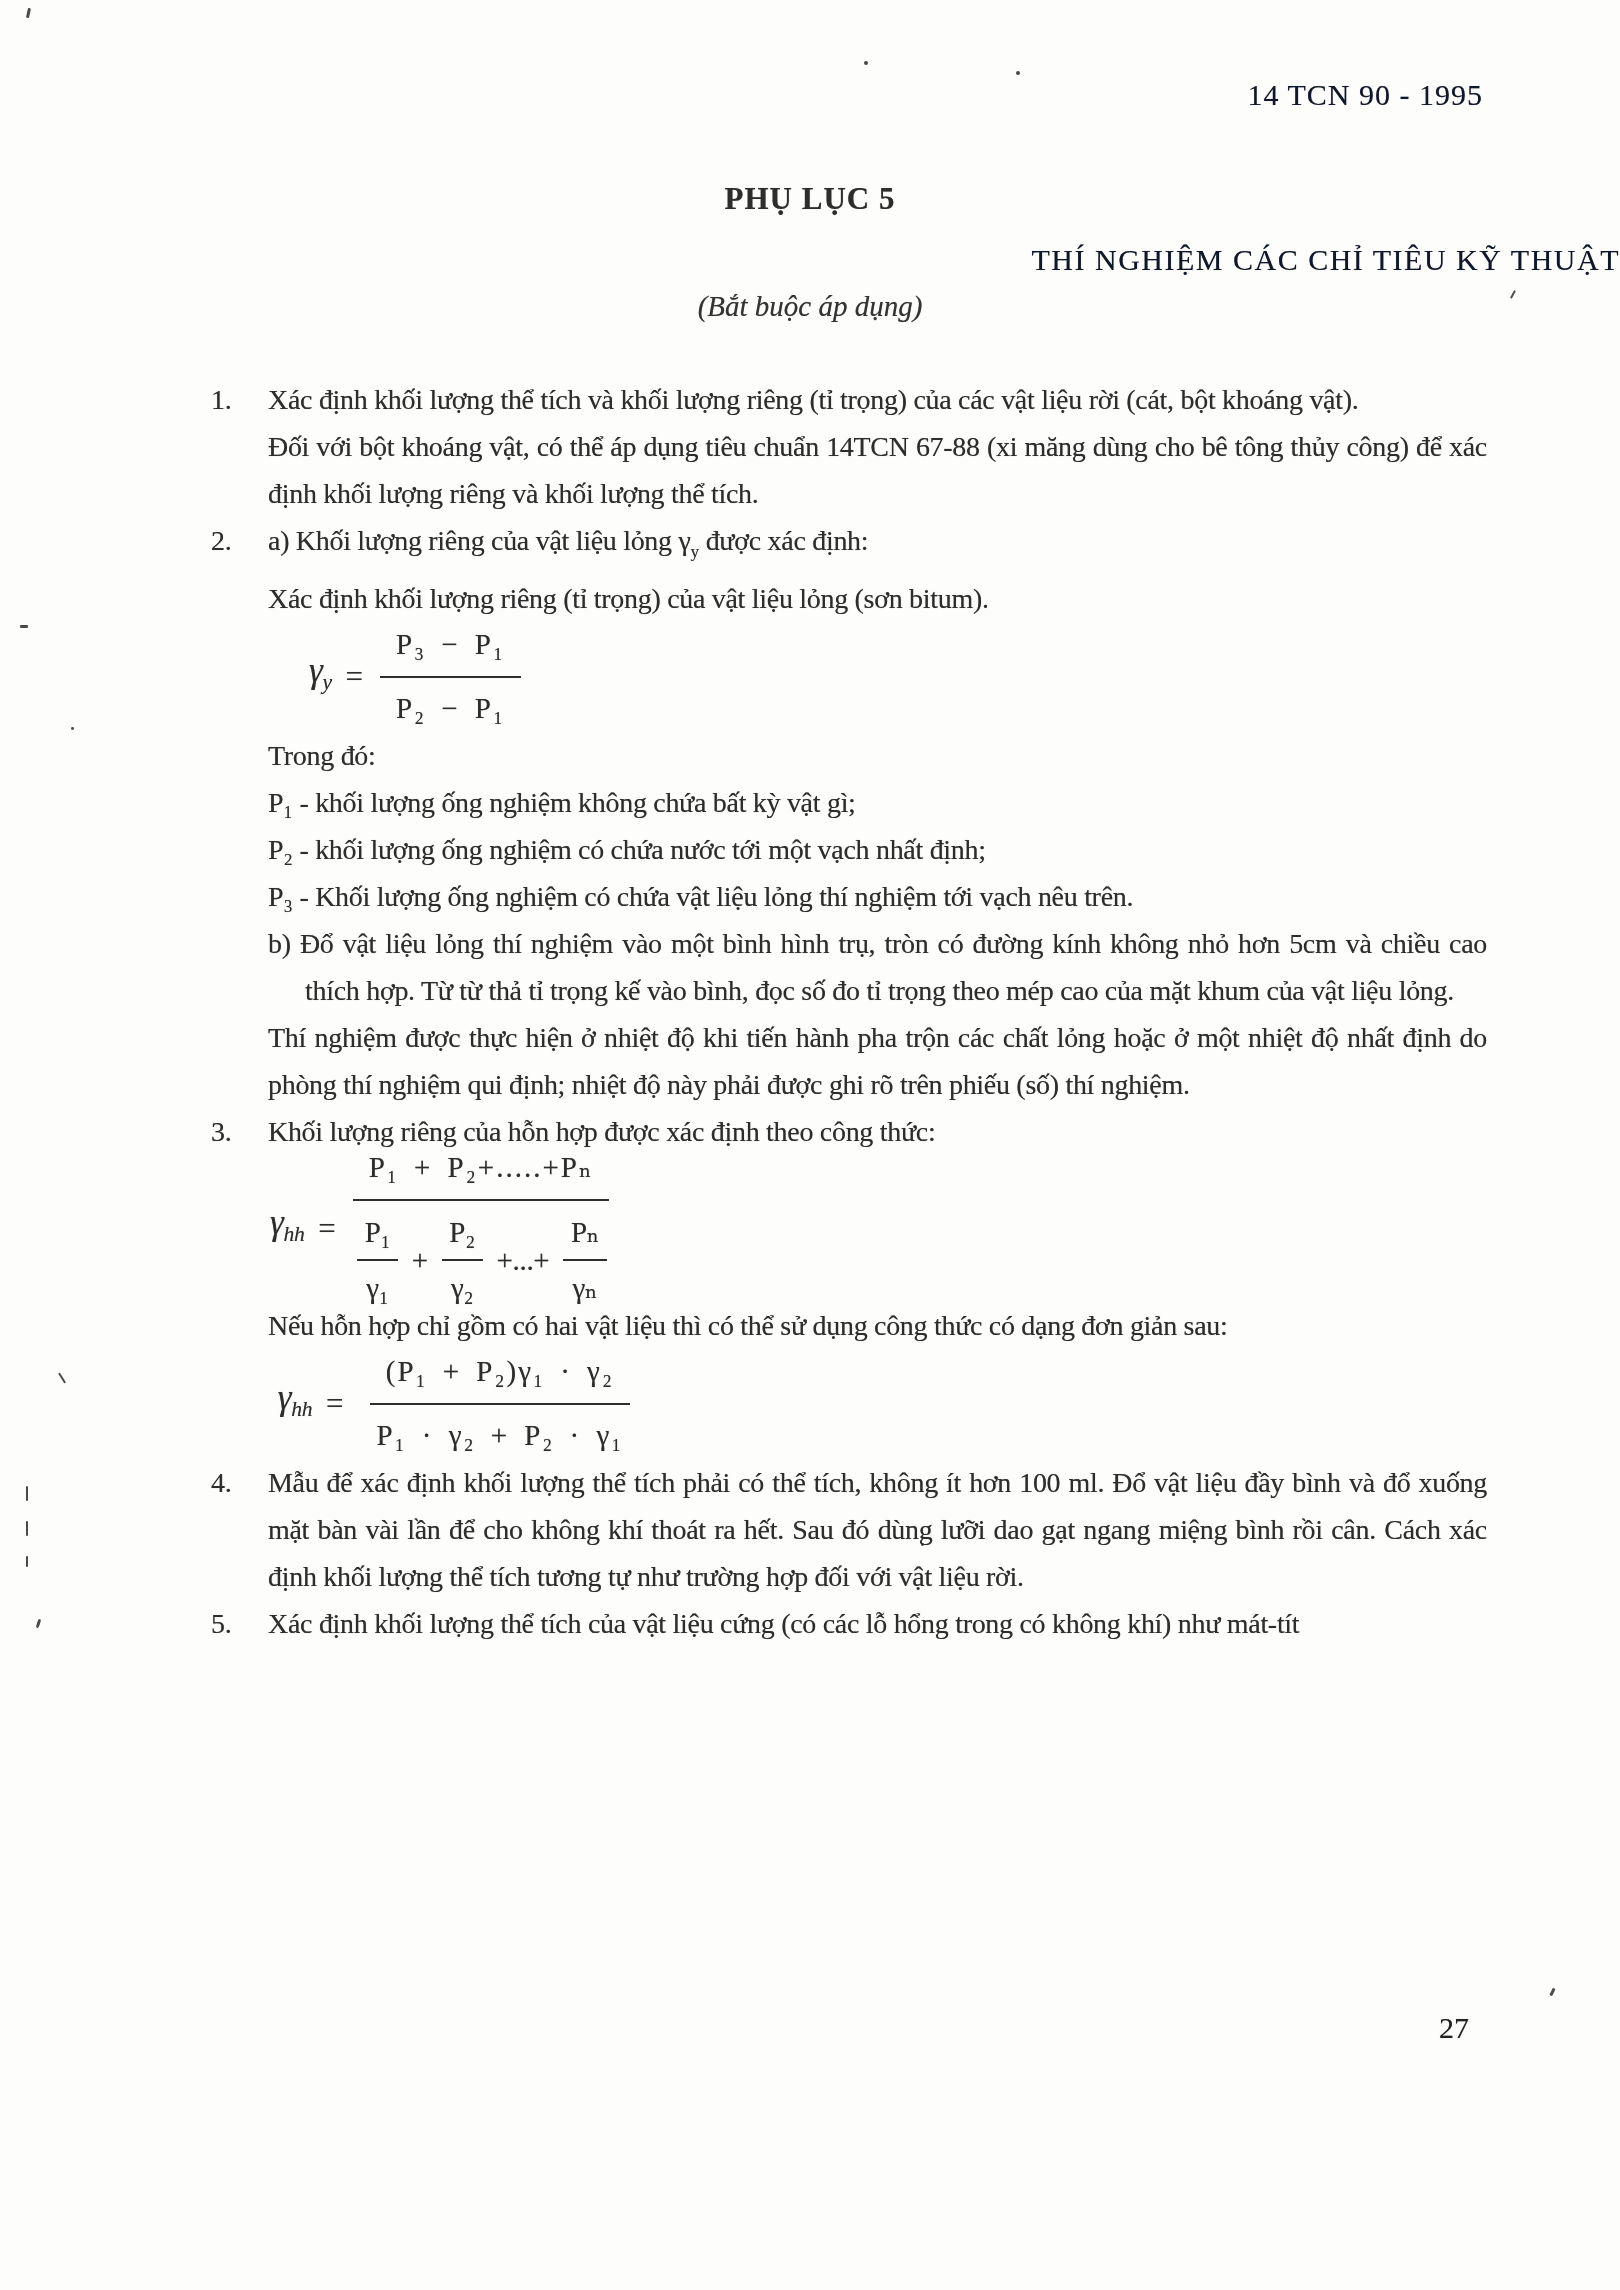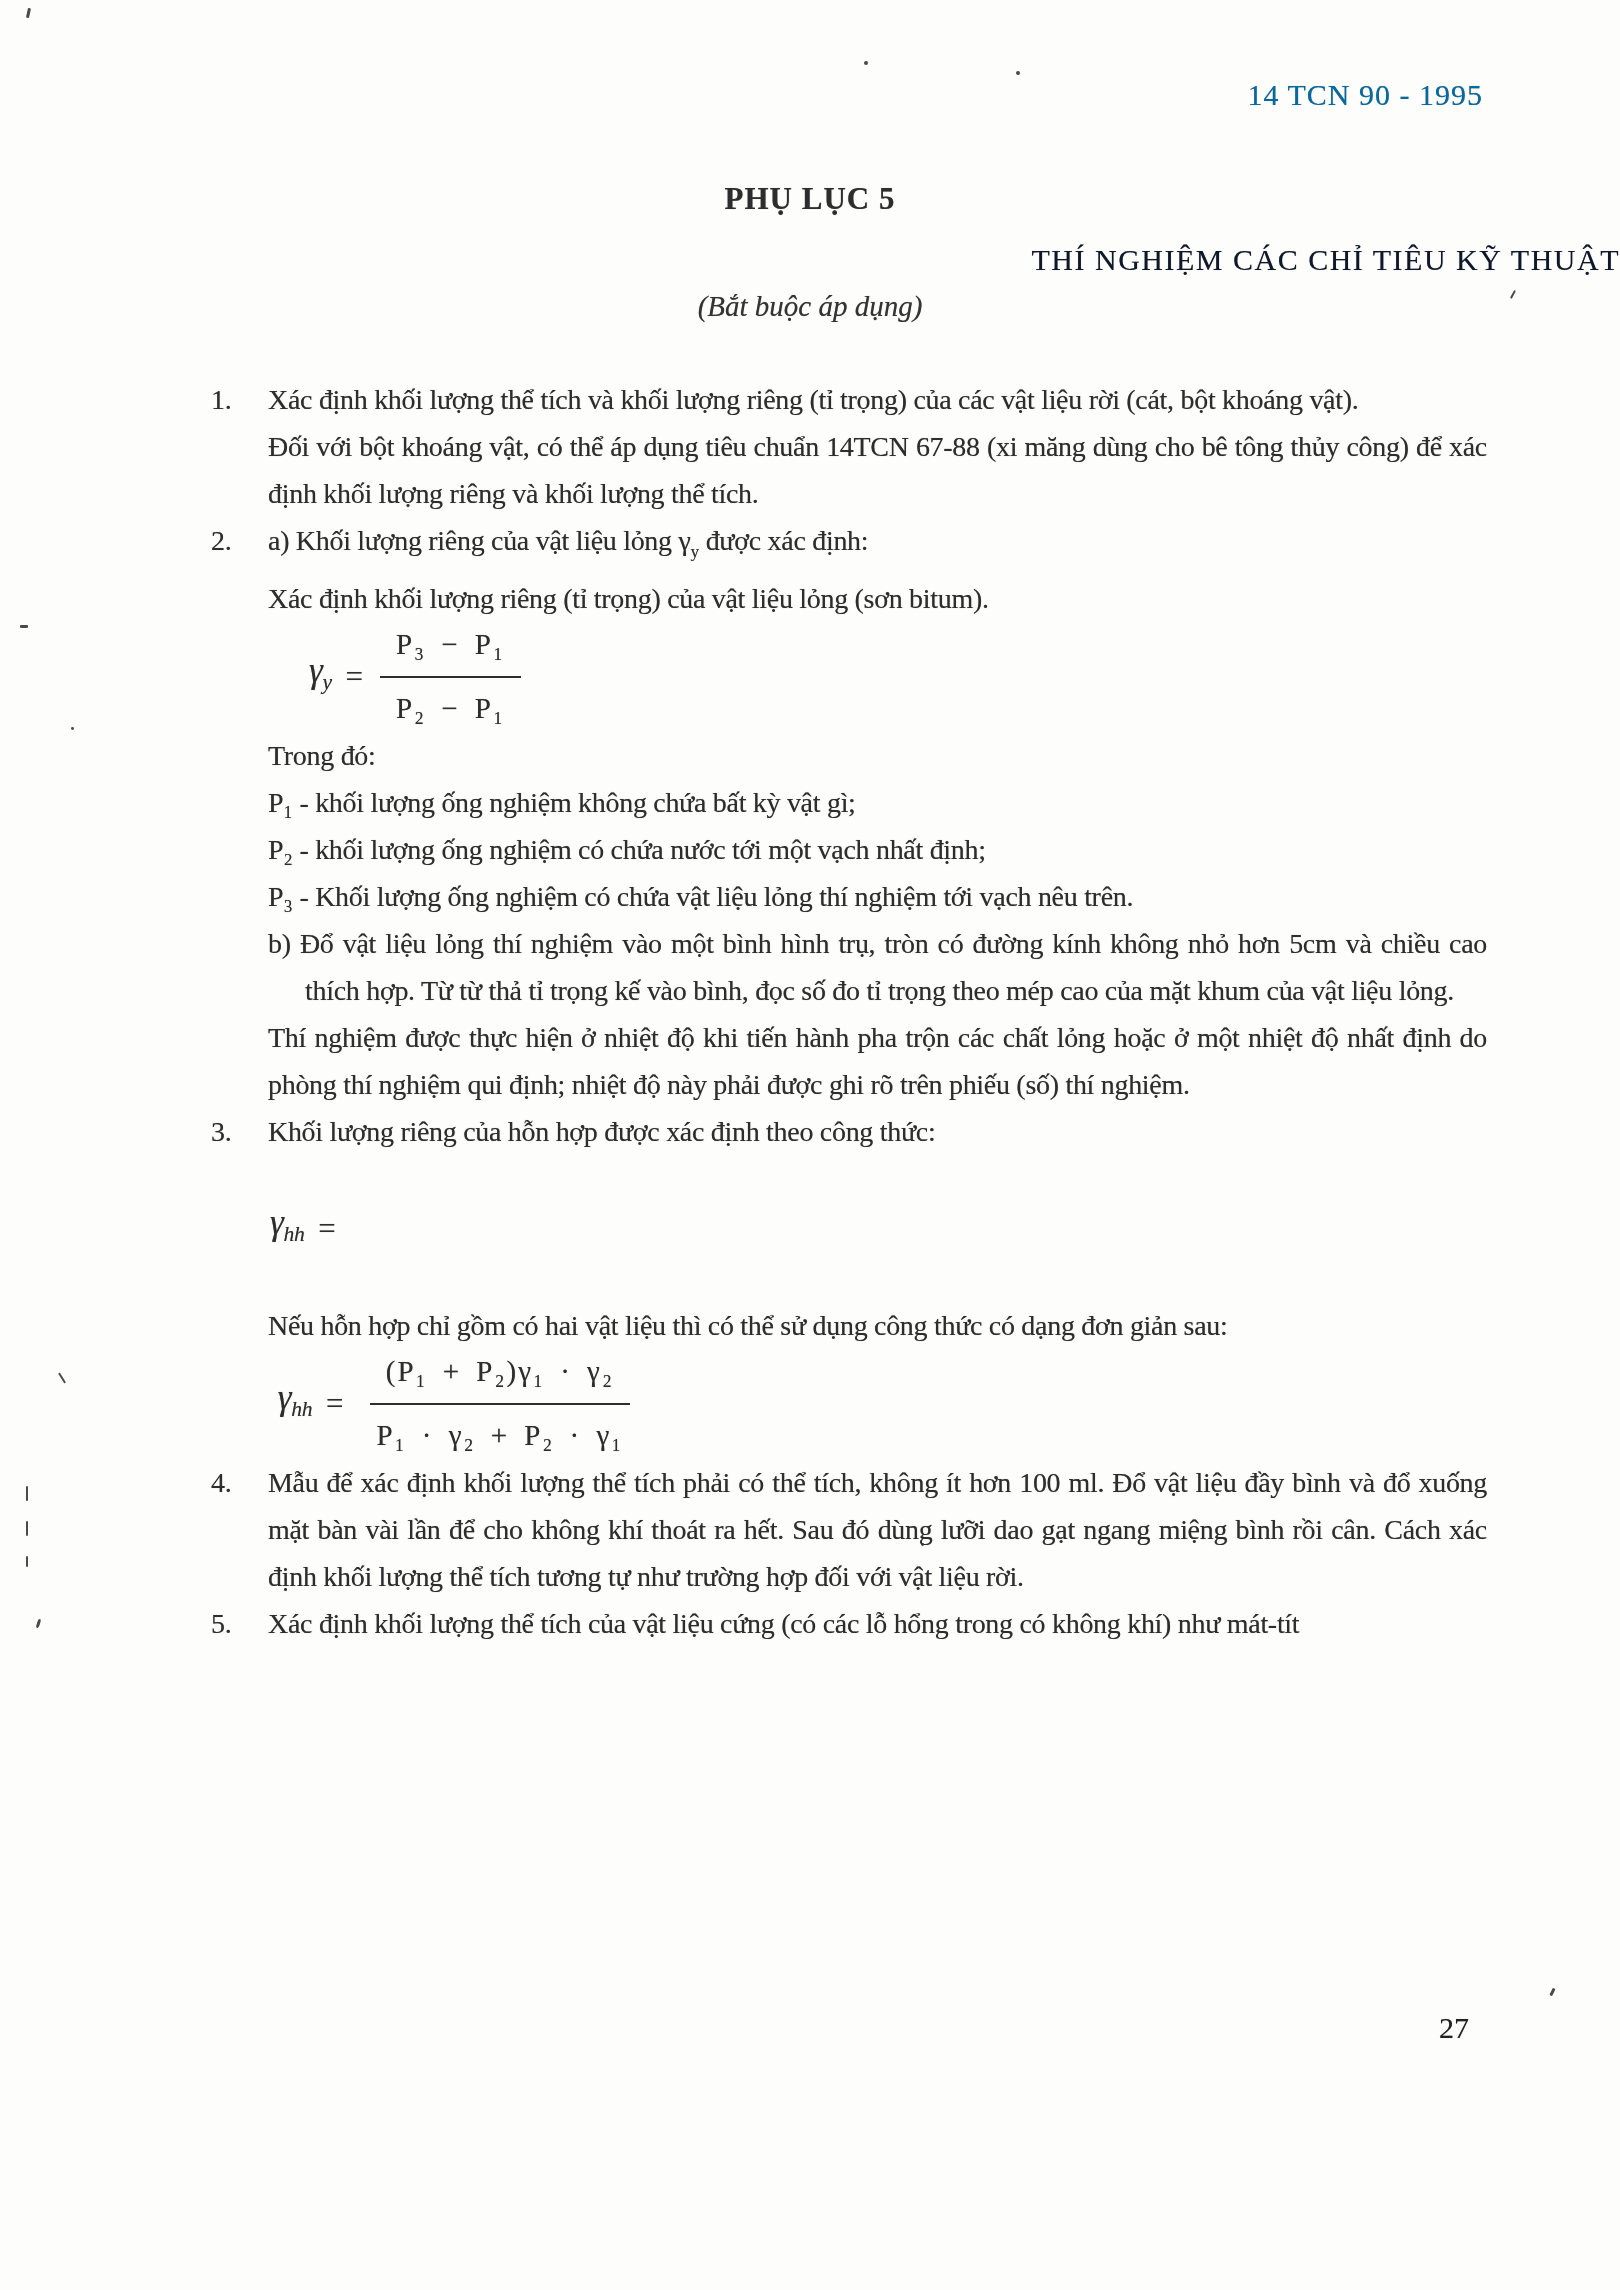--- a/index.html
+++ b/index.html
@@ -8,21 +8,21 @@
     width:1620px;height:2291px;
     background:#fdfdfc;
     margin:0 auto;
     font-family:"Liberation Serif","DejaVu Serif",serif;
     color:#2d2d2d;
     overflow:hidden;
     text-shadow:0 0 0.7px rgba(45,45,45,0.55);
   }
   .header-code{
     position:absolute;top:78px;right:137px;
-    font-size:30px;letter-spacing:1px;color:#0369a1;
+    font-size:30px;letter-spacing:1px;color:#0f172a;
   }
   .appendix-title{
     position:absolute;top:153px;left:0;width:1620px;
     text-align:center;font-weight:bold;font-size:31px;letter-spacing:1px;margin-top:28px;
   }
   .main-title{
     position:absolute;top:243px;left:0;width:1620px;
     text-align:right;font-size:30px;letter-spacing:1.5px;color:#0f172a;
   }
   .subtitle{
@@ -134,20 +134,39 @@
       <p class="para">Thí nghiệm được thực hiện ở nhiệt độ khi tiến hành pha trộn các chất lỏng hoặc ở một nhiệt độ nhất định do phòng thí nghiệm qui định; nhiệt độ này phải được ghi rõ trên phiếu (số) thí nghiệm.</p>
     </div>
 
     <div class="item">
       <span class="num">3.</span>
       <p class="para">Khối lượng riêng của hỗn hợp được xác định theo công thức:</p>
 
       <div class="formula f2">
         <span class="lhs"><span class="gsym">γ</span><sub class="lsub">hh</sub></span>
         <span class="feq">=</span>
+        <span class="bigfrac">
+          <span class="fnum">P₁ + P₂+.....+Pₙ</span>
+          <span class="fden-row">
+            <span class="sfrac">
+              <span class="sn">P₁</span>
+              <span class="sd">γ₁</span>
+            </span>
+            <span class="fop">+</span>
+            <span class="sfrac">
+              <span class="sn">P₂</span>
+              <span class="sd">γ₂</span>
+            </span>
+            <span class="fop">+...+</span>
+            <span class="sfrac">
+              <span class="sn">Pₙ</span>
+              <span class="sd">γₙ</span>
+            </span>
+          </span>
+        </span>
       </div>
 
       <p class="para">Nếu hỗn hợp chỉ gồm có hai vật liệu thì có thể sử dụng công thức có dạng đơn giản sau:</p>
 
       <div class="formula f3">
         <span class="lhs"><span class="gsym">γ</span><sub class="lsub">hh</sub></span>
         <span class="feq">=</span>
         <span class="frac">
           <span class="fnum">(P₁ + P₂)γ₁ · γ₂</span>
           <span class="fden">P₁ · γ₂ + P₂ · γ₁</span>

